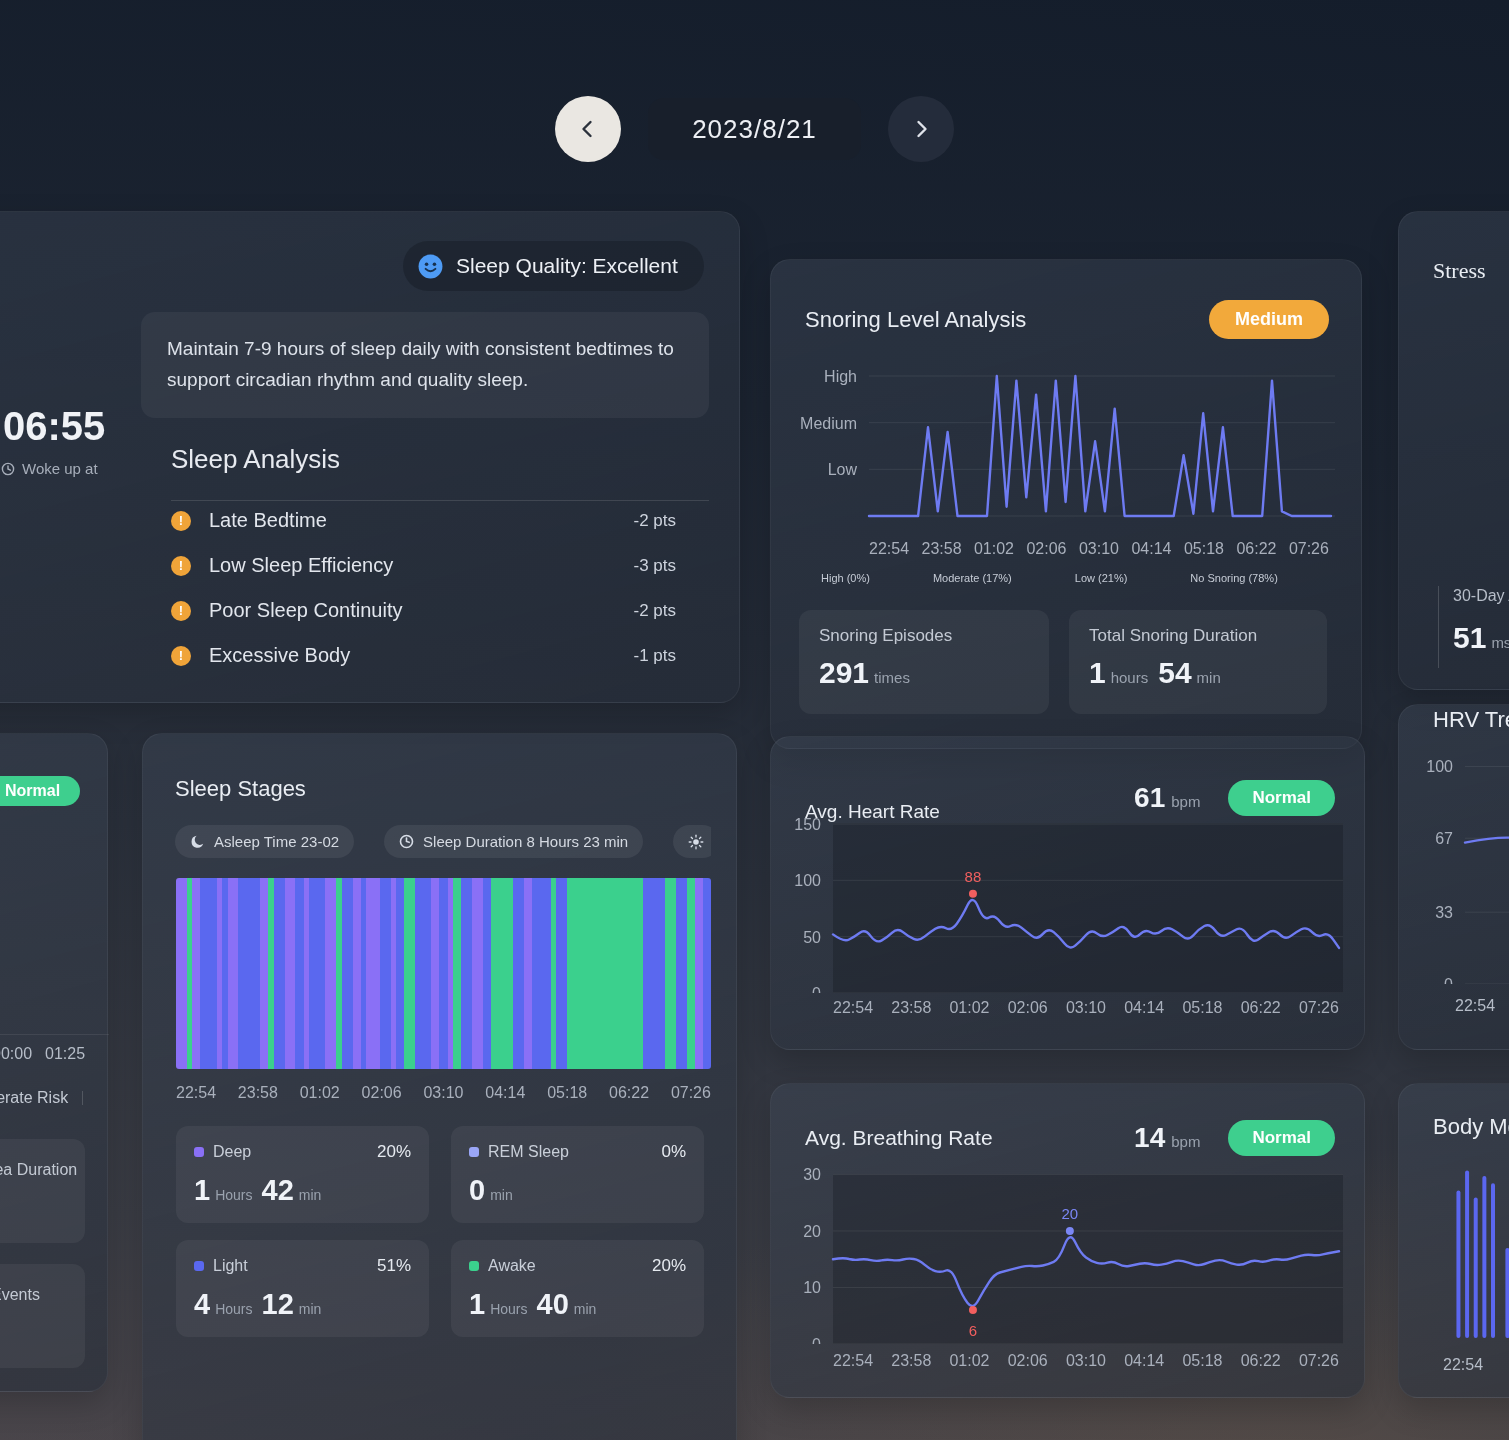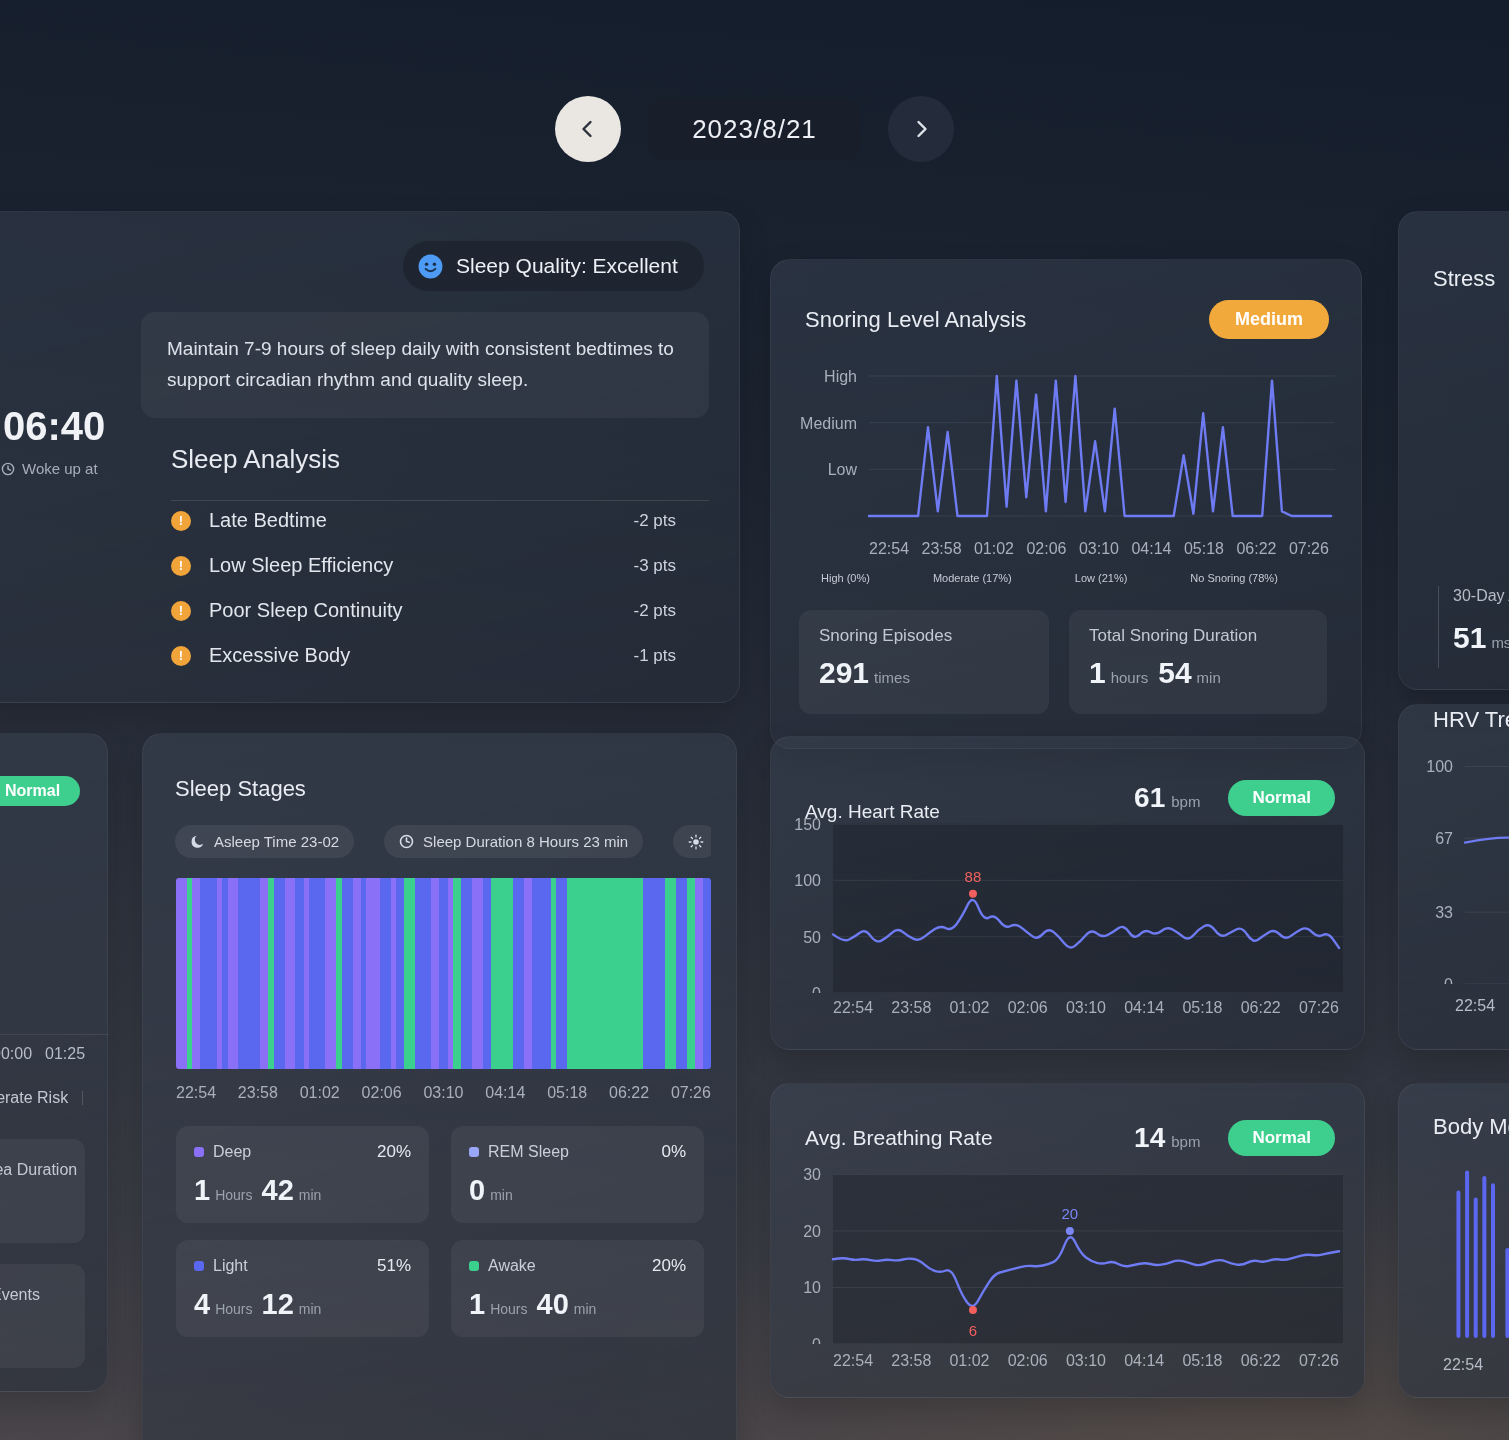--- a/index.html
+++ b/index.html
@@ -119,21 +119,21 @@
       <span class="warn">!</span>
       <span class="sa-label">Poor Sleep Continuity</span>
       <span class="sa-pts">-2 pts</span>
     </div>
     <div class="sa-row">
       <span class="warn">!</span>
       <span class="sa-label">Excessive Body</span>
       <span class="sa-pts">-1 pts</span>
     </div>
   </div>
-  <div class="wake-time" style="left:422px;top:192px;">06:40</div>
+  <div class="wake-time" style="left:422px;top:192px;">06:55</div>
   <div class="wake-cap" style="left:420px;top:248px;">
     <svg width="14" height="14" viewBox="0 0 14 14">
         <circle cx="7" cy="7" r="5.6" fill="none" stroke="#a7aeba" stroke-width="1.4"></circle>
         <path d="M7 4 L7 7 L9.4 8.2" fill="none" stroke="#a7aeba" stroke-width="1.4" stroke-linecap="round"></path>
       </svg>
     <span>Woke up at</span>
   </div>
 </section>
 
 <section class="card" style="left:770px;top:211px;width:592px;height:490px;margin-top:48px;">
@@ -182,21 +182,21 @@
         <b>1</b>
         <span class="unit">hours</span>
         <b>54</b>
         <span class="unit">min</span>
       </div>
     </div>
   </div>
 </section>
 
 <section class="card" style="left:1398px;top:211px;width:320px;height:479px;">
-  <div class="card-title abs" style="left:34px;top:54px;">Stress</div>
+  <div class="card-title abs" style="left:34px;top:46px;font-family:Liberation Serif, serif;">Stress</div>
   <div class="vdiv" style="left:39px;top:374px;height:82px;"></div>
   <div class="small-lab" style="left:54px;top:375px;">30-Day Avg</div>
   <div class="big-num" style="left:54px;top:409px;">
     <b>51</b>
     <span class="unit">ms</span>
   </div>
 </section>
 
 <section class="card" style="left:1398px;top:704px;width:320px;height:346px;">
   <div class="card-title abs" style="left:34px;top:2px;">HRV Trend</div>

